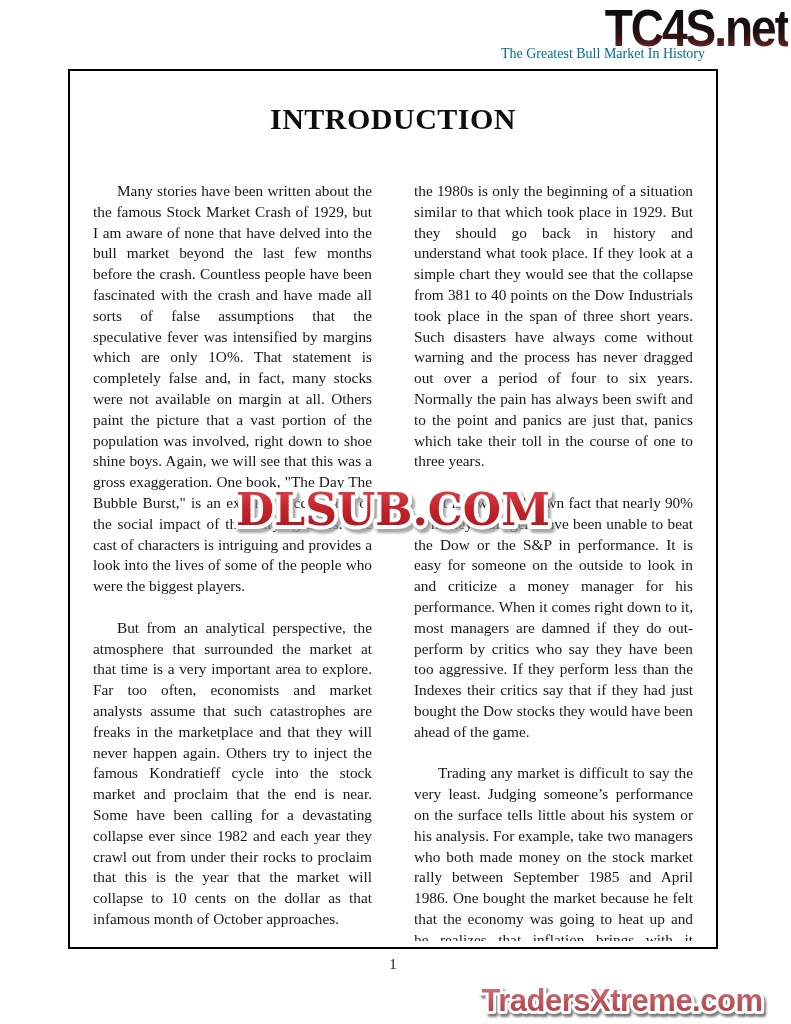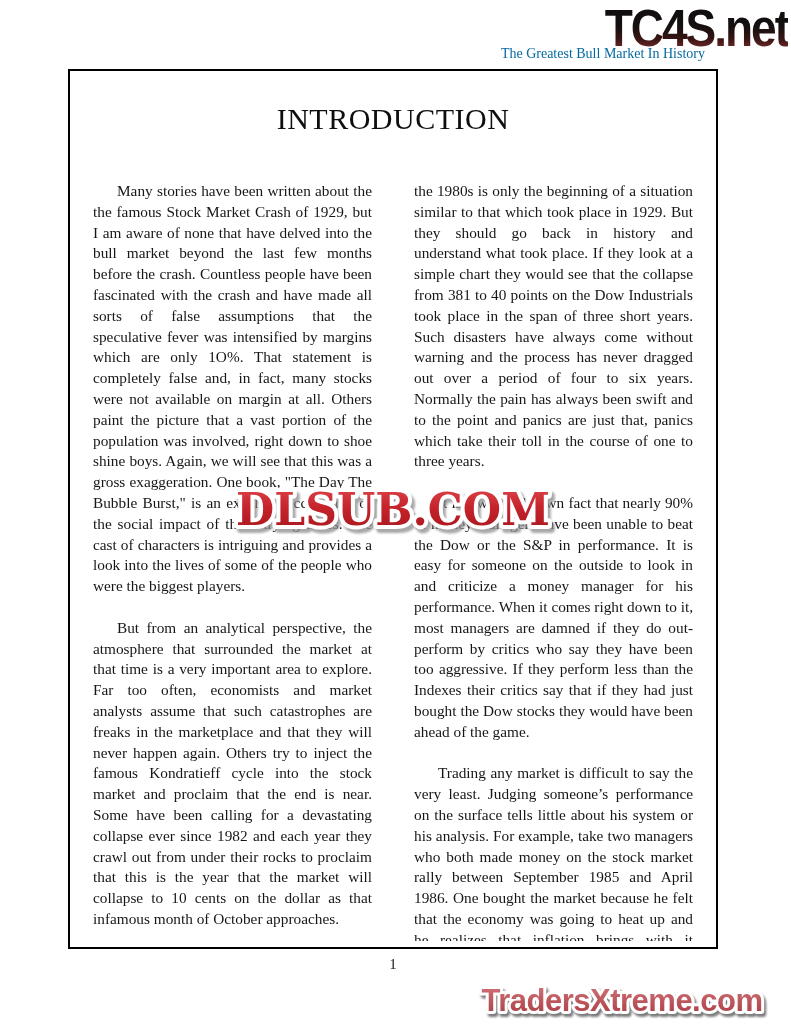--- a/index.html
+++ b/index.html
@@ -22,21 +22,21 @@
     font-size:14px;color:#0369a1;white-space:nowrap;
   }
   
   .page-box{
     position:absolute;left:68px;top:69px;width:650px;height:880px;
     border:2px solid #000;background:#fff;box-sizing:border-box;
     padding:0 23px;
   }
   .page-title{
     margin:31px 0 7px 0;text-align:center;
-    font-size:30px;font-weight:normal;letter-spacing:0.5px;color:#0e0e0e;
+    font-size:30px;font-weight:bold;letter-spacing:0.5px;color:#0e0e0e;
   }
   .cols{
     display:flex;gap:42px;margin-top:45px;height:760px;overflow:hidden;
   }
   .col{
     flex:1;min-width:0;
     font-size:15.3px;line-height:20.8px;text-align:justify;color:#161616;
   }
   .col p{margin:0 0 20.8px 0;text-indent:24px;}
   .col p.cont{text-indent:0;}

